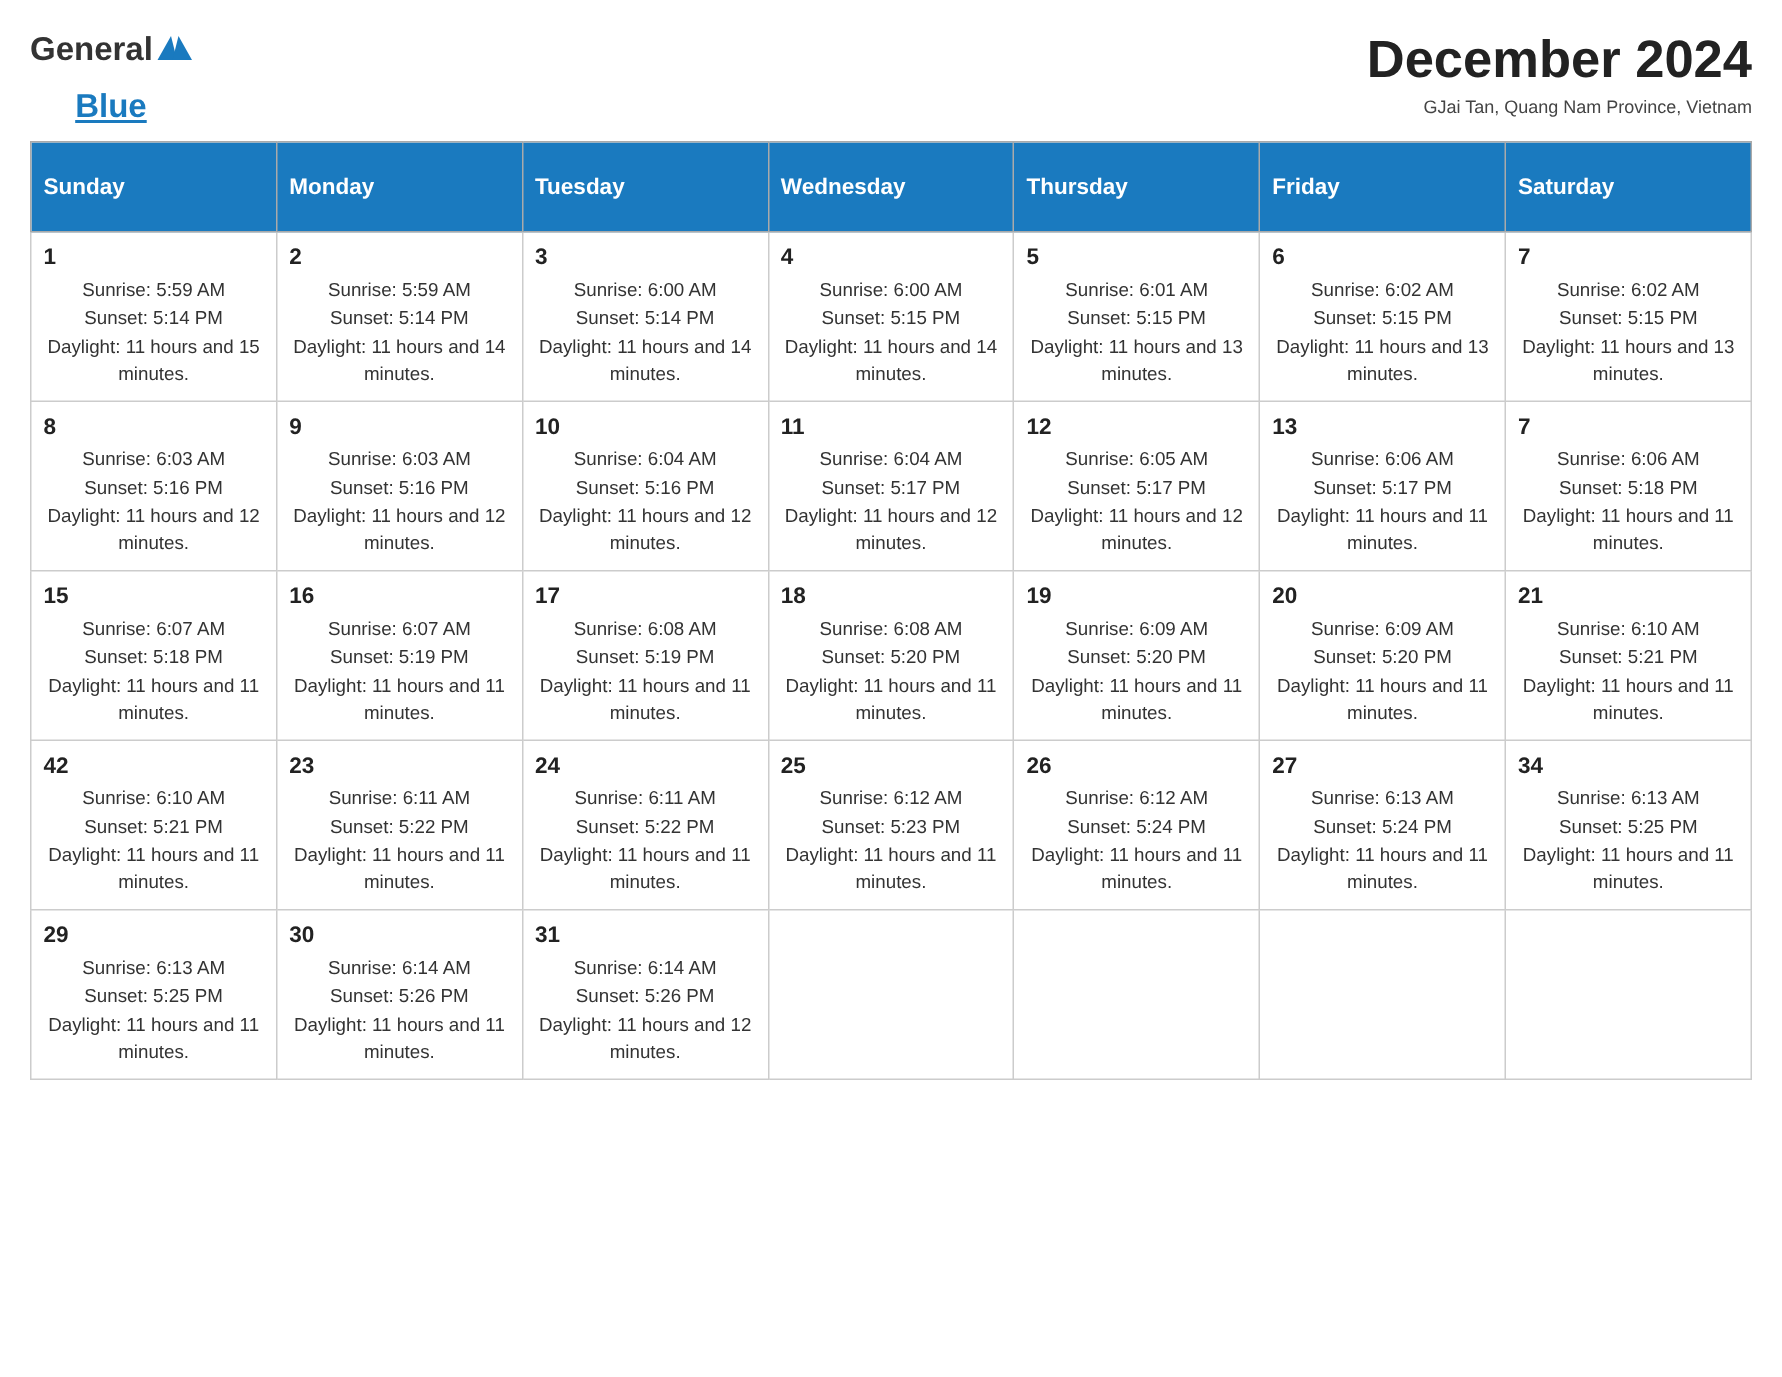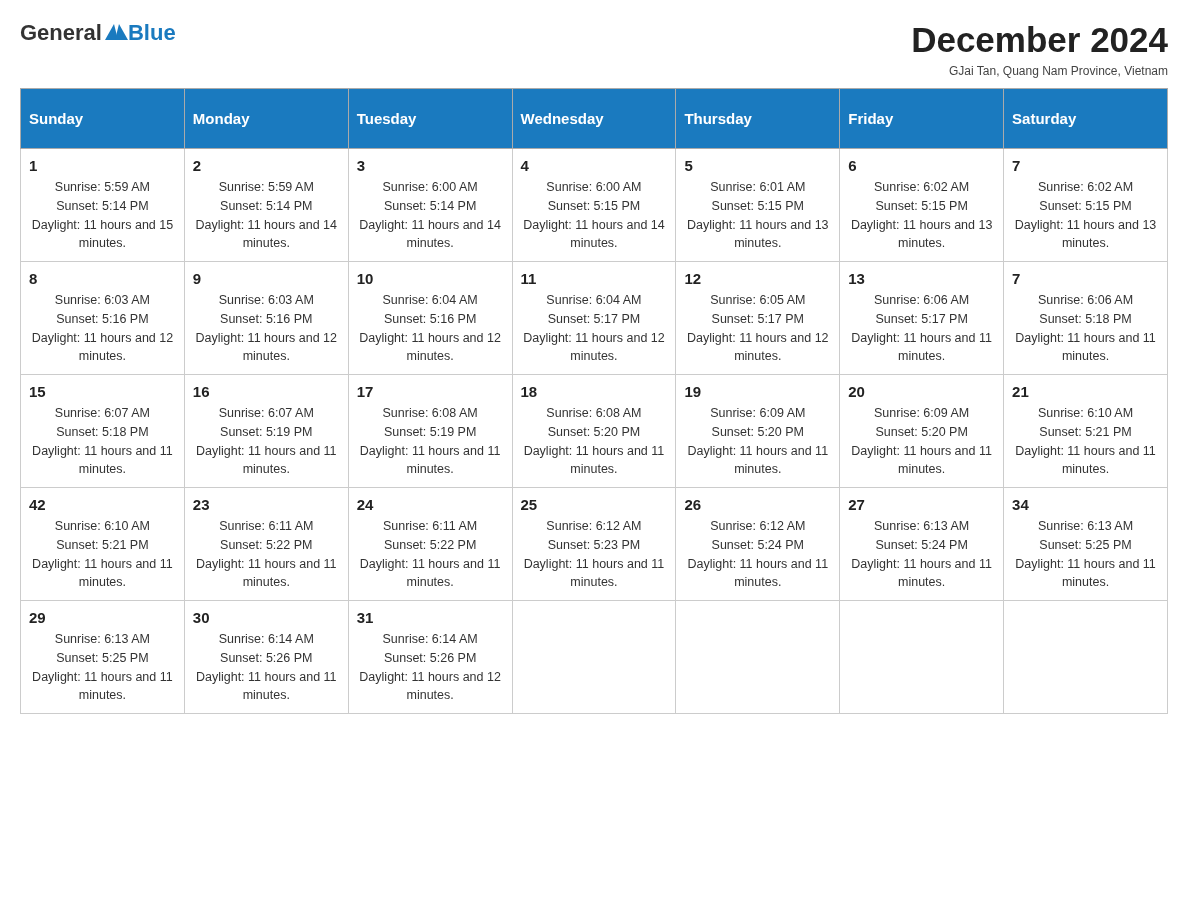--- a/index.html
+++ b/index.html
@@ -72,22 +72,23 @@
     }
     tbody tr:nth-child(even) td {
       background-color: #fff;
     }
     
     .calendar tbody tr td {
       background-color: #fff;
     }
     .logo-wrapper {
       display: flex;
-      flex-direction: row;
-      align-items: flex-end;
+      flex-direction: column;
+      align-items: center;
+      gap: 12px;
     }
     .logo-line1 {
       display: flex;
       align-items: center;
     }
     .logo-triangles {
       display: inline-flex;
       align-items: flex-end;
       margin-left: 3px;
       margin-bottom: 2px;
@@ -111,21 +112,21 @@
 
 <div class="header">
   <div class="logo-wrapper">
     <div class="logo-line1">
       <span style="font-size:22px;font-weight:bold;color:#333;">General</span>
       <div class="logo-triangles">
         <div class="tri1"></div>
         <div class="tri2"></div>
       </div>
     </div>
-    <span style="font-size:22px;font-weight:bold;color:#1a7abf;margin-left:0;">Blue</span>
+    <span style="font-size:22px;font-weight:bold;color:#1a7abf;margin-left:0;text-decoration:underline;">Blue</span>
   </div>
   <div class="title-section">
     <div class="main-title">December 2024</div>
     <div class="subtitle">GJai Tan, Quang Nam Province, Vietnam</div>
   </div>
 </div>
 
 <table class="calendar">
   <thead>
     <tr>

